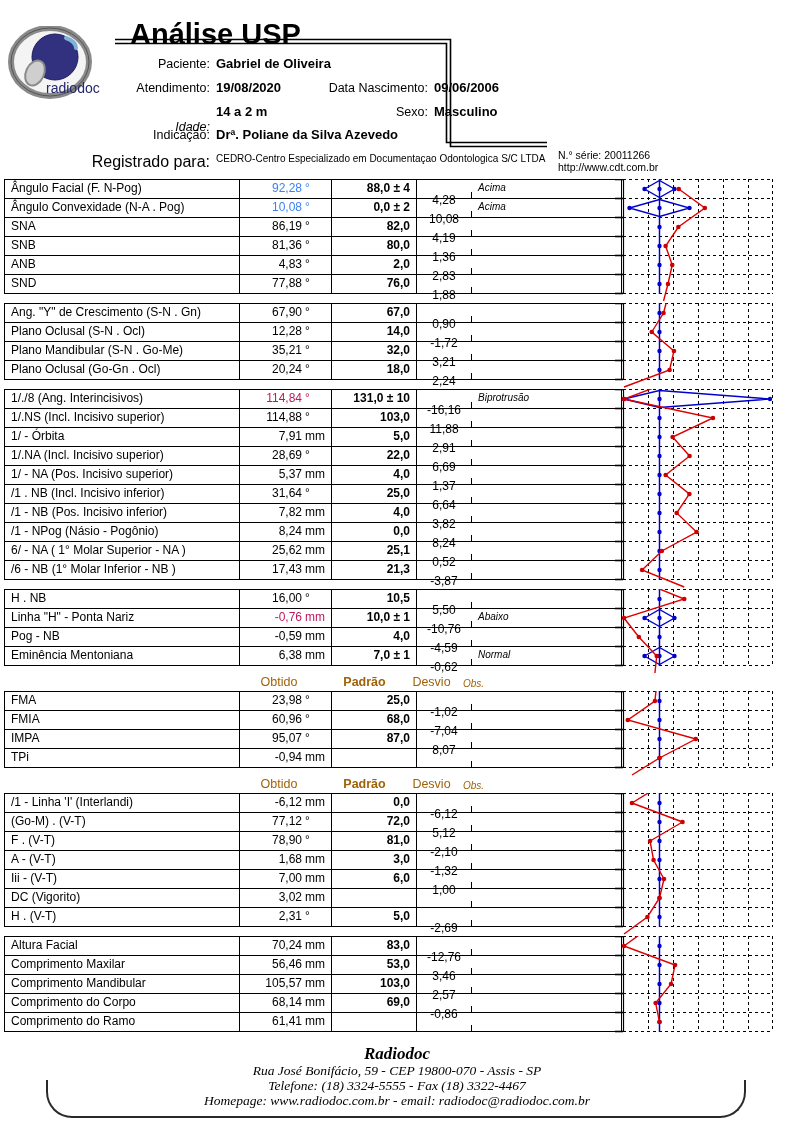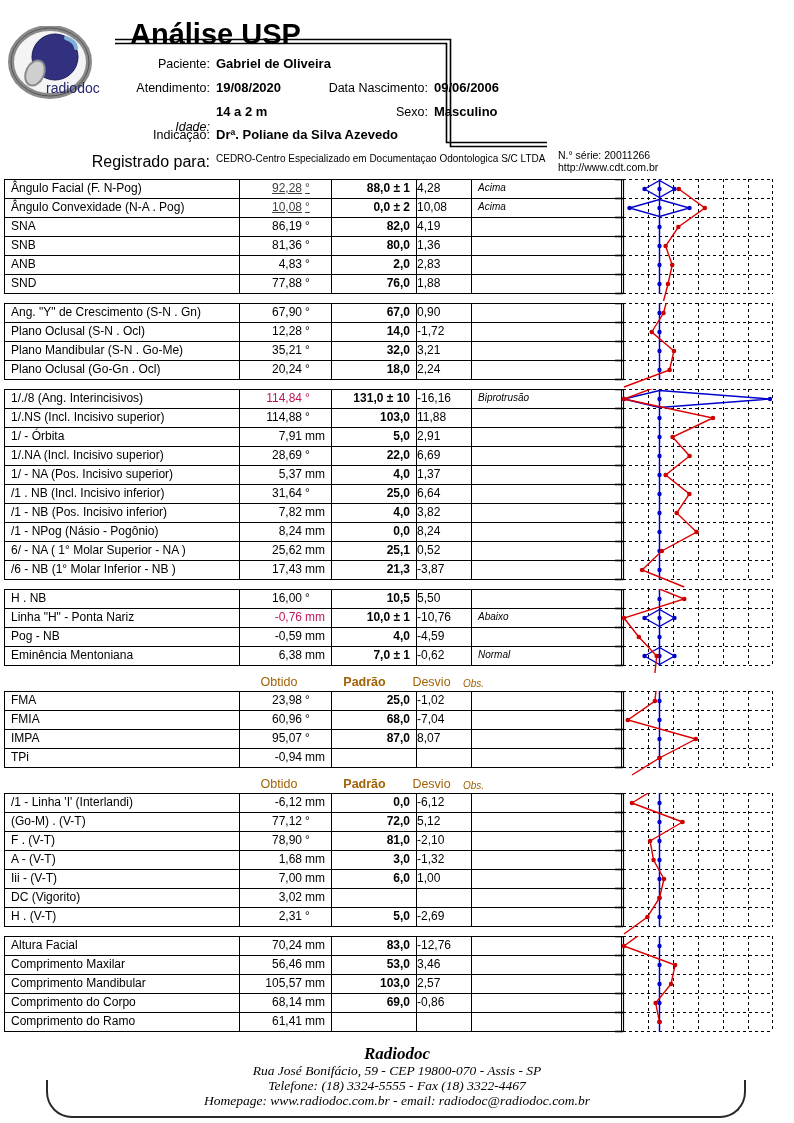--- a/index.html
+++ b/index.html
@@ -16,23 +16,23 @@
   
   .tarea{position:absolute;left:4px;top:179px;width:786px;}
   .block{position:relative;margin-bottom:9px;}
   .tbl{width:618px;border:1px solid #000;border-bottom:none;box-sizing:border-box;}
   .trow{display:flex;height:18px;line-height:17px;border-bottom:1px solid #000;font-size:12px;}
   .c-label{width:228px;padding-left:6px;border-right:1px solid #000;overflow:hidden;white-space:nowrap;}
   .c-val{width:91px;display:flex;border-right:1px solid #000;}
   .c-val .v{flex:1;text-align:right;}
   .c-val .u{width:26px;padding-left:3px;}
   .c-pad{width:78px;text-align:right;padding-right:6px;border-right:1px solid #000;font-weight:bold;}
-  .c-dev{width:54px;border-right:1px solid #000;}
+  .c-dev{width:54px;text-align:center;border-right:1px solid #000;margin-top:12px;}
   .c-obs{flex:1;font-style:italic;font-size:10px;padding-left:6px;line-height:16px;}
-  .green{color:#404040;text-decoration:underline;}
+  .green{color:#3b82f6;}
   .red{color:#be185d;}
   .colhead{display:flex;height:16px;line-height:15px;font-size:12.5px;color:#a16207;width:618px;}
   .ch-sp{width:229px;}
   .ch-obt{width:92px;text-align:center;}
   .ch-pad{width:79px;text-align:center;font-weight:bold;}
   .ch-dev{width:55px;text-align:center;}
   .ch-obs{padding-left:4px;font-size:10px;font-style:italic;line-height:17px;}
   .chart{position:absolute;top:0;left:611px;}
   
   .footer{position:absolute;left:0;top:1044px;width:794px;text-align:center;
@@ -87,21 +87,21 @@
 
   <div class="tarea" id="tarea">
       <div class="block">
         <div class="tbl">
           <div class="trow">
             <span class="c-label">Ângulo Facial  (F. N-Pog)</span>
             <span class="c-val">
               <span class="v green">92,28</span>
               <span class="u green">°</span>
             </span>
-            <span class="c-pad">88,0 ± 1</span>
+            <span class="c-pad">88,0 ± 4</span>
             <span class="c-dev">4,28</span>
             <span class="c-obs">Acima</span>
           </div>
           <div class="trow">
             <span class="c-label">Ângulo Convexidade  (N-A . Pog)</span>
             <span class="c-val">
               <span class="v green">10,08</span>
               <span class="u green">°</span>
             </span>
             <span class="c-pad">0,0 ± 2</span>

